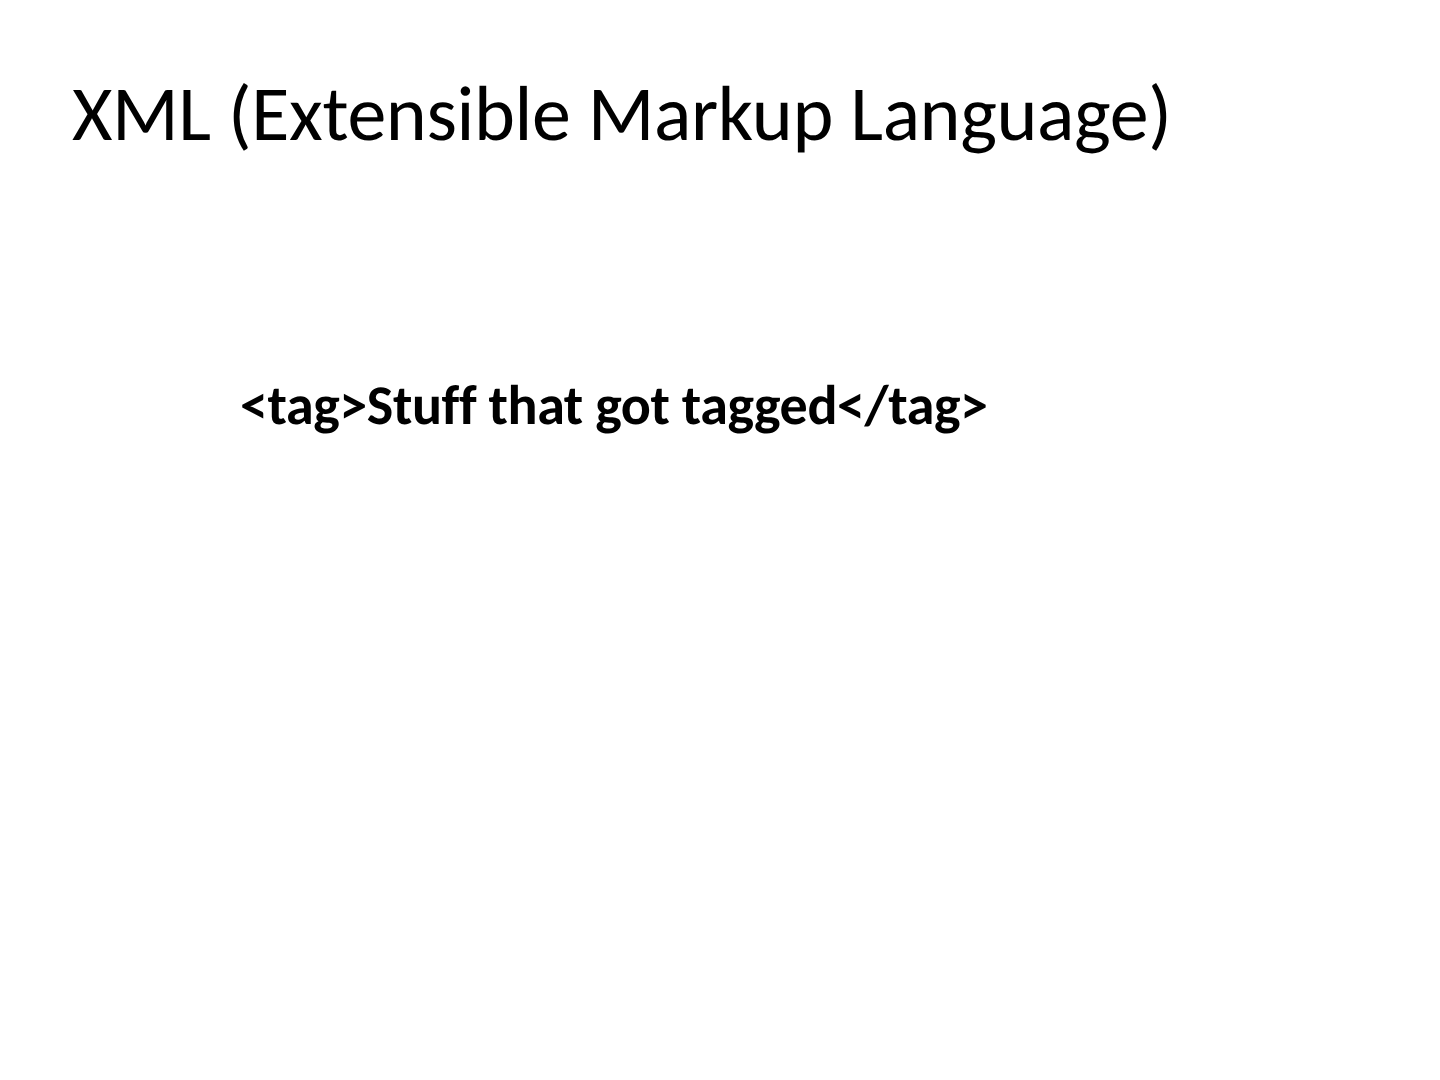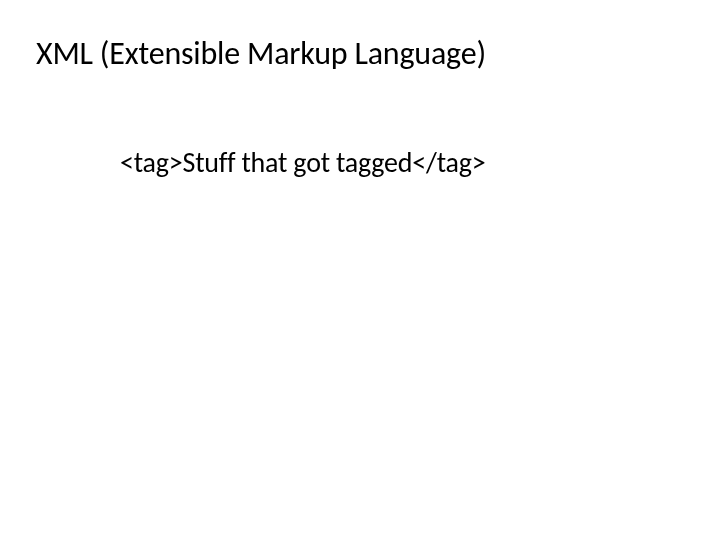--- a/index.html
+++ b/index.html
@@ -15,32 +15,32 @@
       color: #000000;
       overflow: hidden;
     }
     .slide {
       width: 100%;
       height: 100%;
       padding: 30px 30px;
       position: relative;
     }
     .title {
-      font-size: 32px;
+      font-size: 39px;
       font-weight: 400;
       text-align: left;
       margin-top: 4px;
       margin-left: 6px;
       letter-spacing: -0.2px;
     }
     .body-text {
       font-size: 28px;
-      font-weight: 400;
+      font-weight: 700;
       text-align: left;
-      margin-top: 72px;
+      margin-top: 104px;
       margin-left: 90px;
       letter-spacing: -0.2px;
     }
   </style>
 </head>
 <body>
 
 <div class="slide">
   <h1 class="title">XML (Extensible Markup Language)</h1>
   <p class="body-text">&lt;tag&gt;Stuff that got tagged&lt;/tag&gt;</p>

